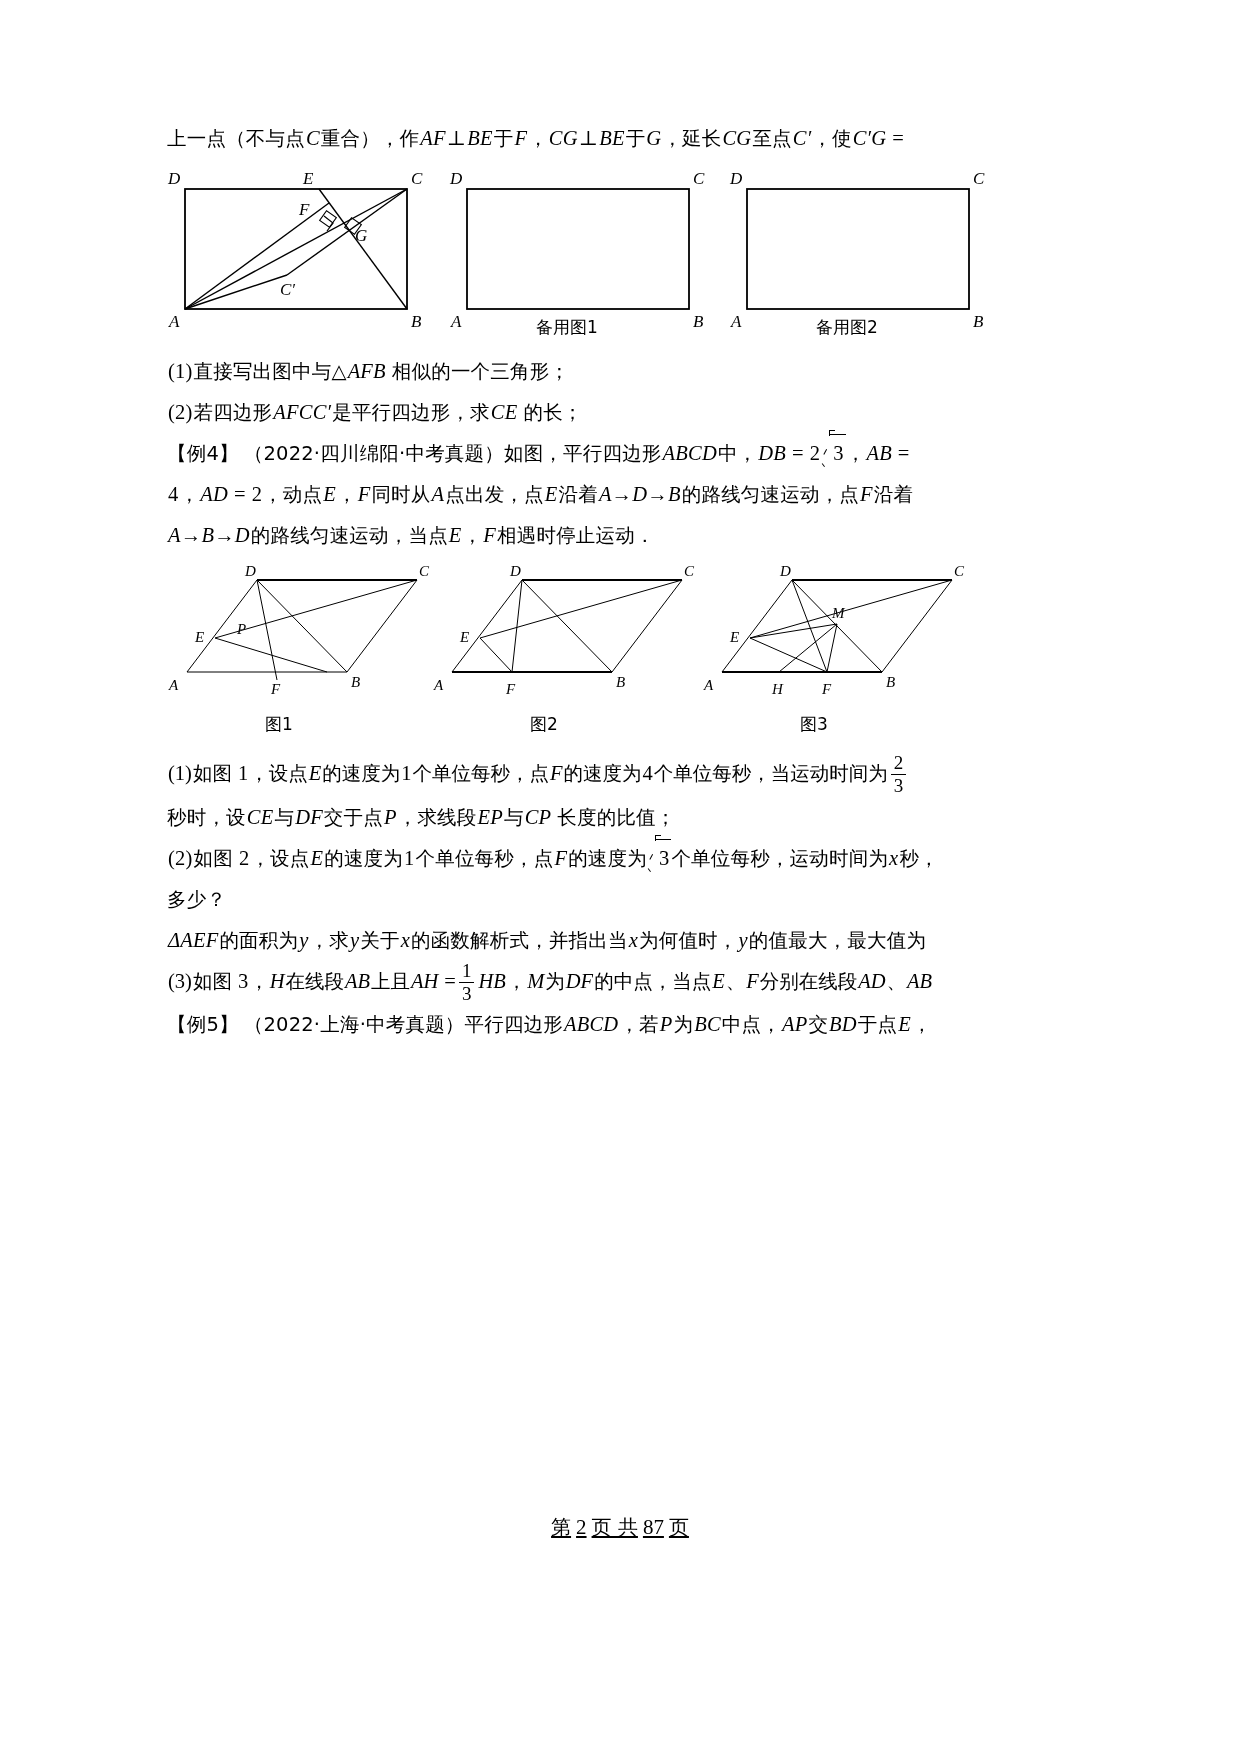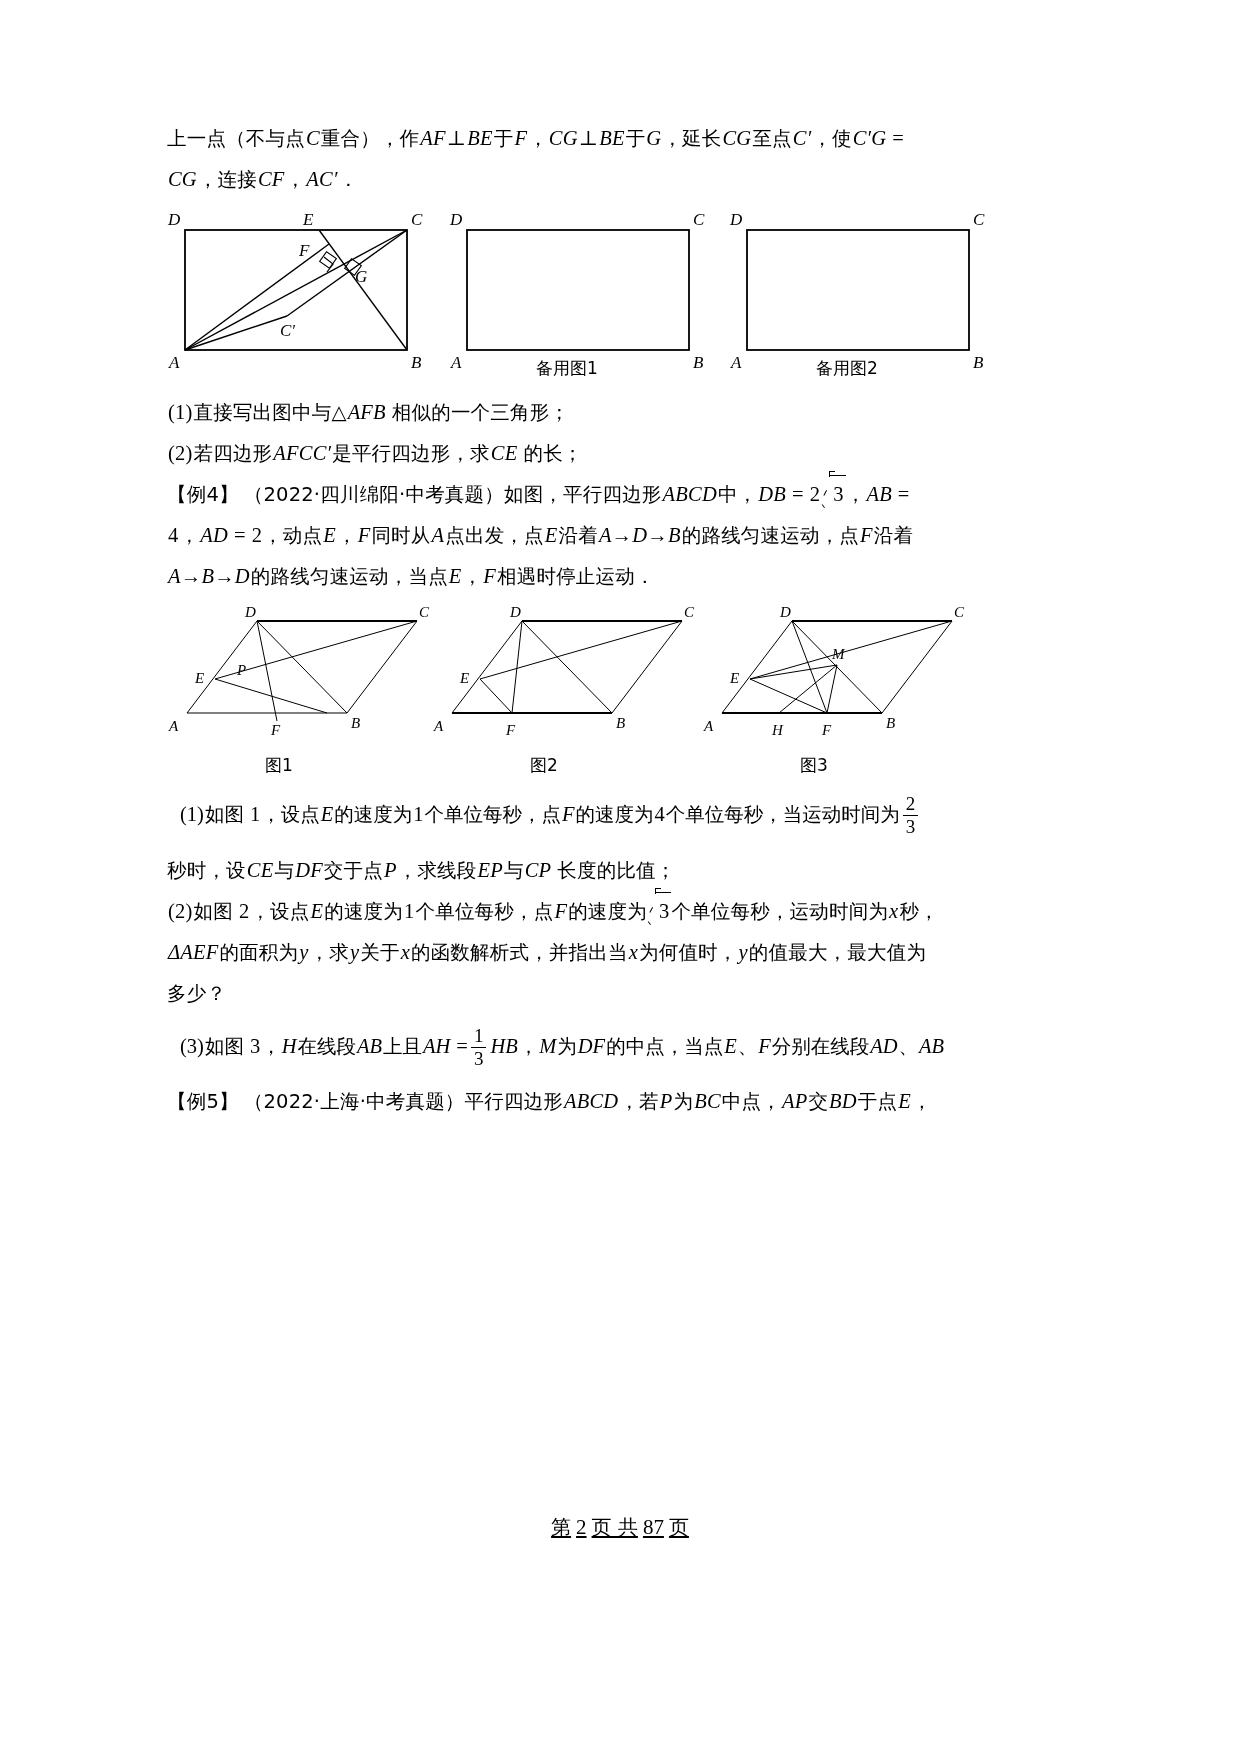--- a/index.html
+++ b/index.html
@@ -28,21 +28,21 @@
     width: 906px;
   }
   
   .para {
     font-size: 20.5px;
     line-height: 41px;
     letter-spacing: 0.2px;
     margin: 0;
     white-space: nowrap;
   }
-  .blk { font-size: 20.5px; line-height: 41px; margin: 12px; }
+  .blk { font-size: 20.5px; line-height: 41px; margin: 0; }
   .it {
     font-style: italic;
     font-family: "Liberation Serif", "DejaVu Serif", serif;
     padding: 0 1px;
   }
   .num { font-style: normal; padding: 0 1px; }
   .cjk {
     font-family: "DejaVu Sans", "Liberation Sans", sans-serif;
     font-size: 19.5px;
   }
@@ -147,23 +147,20 @@
   }
 </style>
 </head>
 <body>
 
 <div class="page">
   <div class="content">
 
     <div class="para" style="margin-bottom:0;">
       <span class="cjk">上一点（不与点</span><span class="it">C</span><span class="cjk">重合）</span><span class="cjk">，作</span><span class="it">AF</span><span>⊥</span><span class="it">BE</span><span class="cjk">于</span><span class="it">F</span><span class="cjk">，</span><span class="it">CG</span><span>⊥</span><span class="it">BE</span><span class="cjk">于</span><span class="it">G</span><span class="cjk">，延长</span><span class="it">CG</span><span class="cjk">至点</span><span class="it">C′</span><span class="cjk">，使</span><span class="it">C′G</span><span class="sp"></span><span>=</span>
-    </div>
-    <div class="para">
-      <span class="it">CG</span><span class="cjk">，连接</span><span class="it">CF</span><span class="cjk">，</span><span class="it">AC′</span><span class="cjk">．</span>
     </div>
 
     <div class="figrow" style="height:170px;margin-top:8px;">
       <svg width="906" height="170" viewBox="0 0 906 170">
 
         <g>
           <rect x="18" y="22" width="222" height="120" fill="none" stroke="#000" stroke-width="1.8"></rect>
 
           <line x1="18" y1="142" x2="240" y2="22" stroke="#000" stroke-width="1.4"></line>
 
@@ -303,24 +300,24 @@
         </span>
     </div>
     <div class="para">
       <span class="cjk">秒时，设</span><span class="it">CE</span><span class="cjk">与</span><span class="it">DF</span><span class="cjk">交于点</span><span class="it">P</span><span class="cjk">，求线段</span><span class="it">EP</span><span class="cjk">与</span><span class="it">CP</span><span class="sp"></span><span class="cjk">长度的比值；</span>
     </div>
 
     <div class="para">
       <span class="num">(2)</span><span class="cjk">如图</span><span class="sp"></span><span class="num">2</span><span class="cjk">，设点</span><span class="it">E</span><span class="cjk">的速度为</span><span class="num">1</span><span class="cjk">个单位每秒，点</span><span class="it">F</span><span class="cjk">的速度为</span><span class="sqrt"><span class="bar"></span><span class="tick"></span><span>3</span></span><span class="cjk">个单位每秒，运动时间为</span><span class="it">x</span><span class="cjk">秒，</span>
     </div>
     <div class="para">
+      <span class="cjk">多少？</span>
+    </div>
+    <div class="para">
       <span class="it">ΔAEF</span><span class="cjk">的面积为</span><span class="it">y</span><span class="cjk">，求</span><span class="it">y</span><span class="cjk">关于</span><span class="it">x</span><span class="cjk">的函数解析式，并指出当</span><span class="it">x</span><span class="cjk">为何值时，</span><span class="it">y</span><span class="cjk">的值最大，最大值为</span>
-    </div>
-    <div class="para">
-      <span class="cjk">多少？</span>
     </div>
 
     <div class="blk">
       <span class="num">(3)</span><span class="cjk">如图</span><span class="sp"></span><span class="num">3</span><span class="cjk">，</span><span class="it">H</span><span class="cjk">在线段</span><span class="it">AB</span><span class="cjk">上且</span><span class="it">AH</span><span class="sp"></span><span>=</span><span class="frac">
           <span class="n">1</span>
           <span class="d">3</span>
         </span><span class="it">HB</span><span class="cjk">，</span><span class="it">M</span><span class="cjk">为</span><span class="it">DF</span><span class="cjk">的中点，当点</span><span class="it">E</span><span class="cjk">、</span><span class="it">F</span><span class="cjk">分别在线段</span><span class="it">AD</span><span class="cjk">、</span><span class="it">AB</span>
     </div>
 
     <div class="para">

